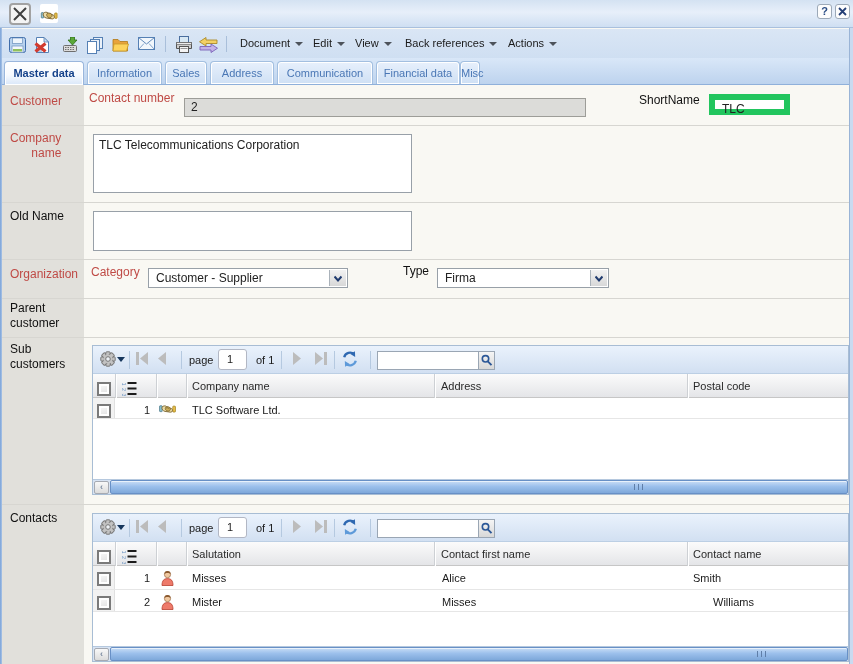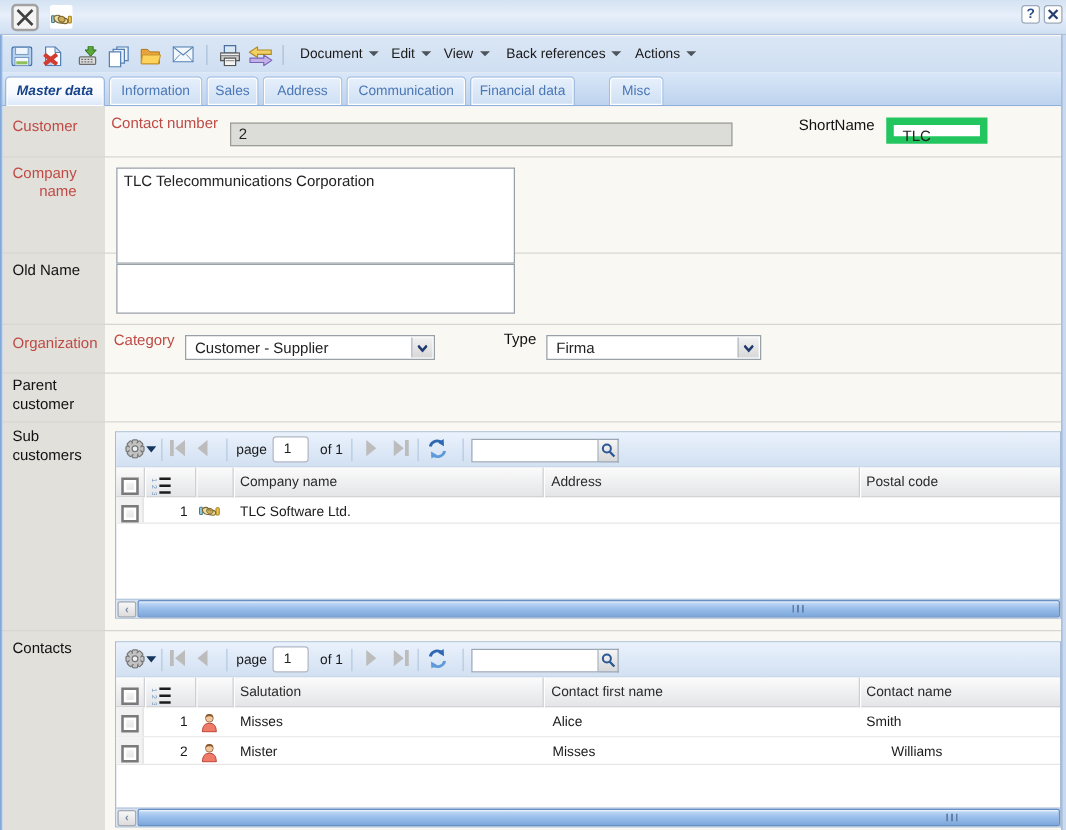--- a/index.html
+++ b/index.html
@@ -27,21 +27,21 @@
 .mArrow { display:inline-block; width:0; height:0; border-left:4px solid transparent;
   border-right:4px solid transparent; border-top:4px solid #4d535b; margin-left:5px; vertical-align:middle;}
 
 
 #tabstrip { left:0; top:58px; width:853px; height:27px;
   background:linear-gradient(#d9e7f8 0%, #bdd3ee 100%); border-bottom:1px solid #8fb0da; }
 .tab { top:61px; height:23px; border:1px solid #a3bfe0; border-bottom:none;
   border-radius:4px 4px 0 0; background:linear-gradient(#e7f0fc 0%, #cfe0f4 100%);
   color:#4a77b5; text-align:center; line-height:22px; font-size:11px;
   box-shadow: inset 0 0 0 1px #fff; }
-.tab.active { height:24px; background:linear-gradient(#ffffff 0%, #f7fafe 55%, #d9e7f9 100%); color:#15428b; font-weight:bold; border-color:#9ab6dc;font-style:italic; }
+.tab.active { height:24px; background:linear-gradient(#ffffff 0%, #f7fafe 55%, #d9e7f9 100%); color:#15428b; font-weight:bold; border-color:#9ab6dc; }
 
 
 #sidebar { left:2px; top:85px; width:82px; height:579px; background:#e1e0db; }
 #formbg { left:84px; top:85px; width:765px; height:579px; background:#f9f8f3; }
 #rightborder { right:0; top:28px; width:4px; height:636px;
   background:#c9daf0; border-left:1px solid #9ab4d6; }
 #leftborder { left:0; top:28px; width:2px; height:636px;
   background:linear-gradient(90deg,#7aa2d8, #a9c4e6); }
 .sideLabel { left:10px; color:#111; font-size:12px; line-height:15px;}
 .red { color:#bf4a45; }
@@ -186,21 +186,21 @@
   <span class="menu abs" style="left:405px; top:37px;">Back references<span class="mArrow"></span></span>
   <span class="menu abs" style="left:508px; top:37px;">Actions<span class="mArrow"></span></span>
 
   <div id="tabstrip" class="abs"></div>
   <div class="tab active abs" style="left:4px; width:80px;">Master data</div>
   <div class="tab abs" style="left:87px; width:75px;">Information</div>
   <div class="tab abs" style="left:165px; width:42px;">Sales</div>
   <div class="tab abs" style="left:210px; width:64px;">Address</div>
   <div class="tab abs" style="left:277px; width:96px;">Communication</div>
   <div class="tab abs" style="left:376px; width:84px;">Financial data</div>
-  <div class="tab abs" style="left:487px; width:44px;">Misc</div>
+  <div class="tab abs" style="left:460px; width:20px;">Misc</div>
 
   <div id="sidebar" class="abs"></div>
   <div id="formbg" class="abs"></div>
 
   <div class="rowline abs" style="top:125px;"></div>
   <div class="rowline abs" style="top:202px;"></div>
   <div class="rowline abs" style="top:259px;"></div>
   <div class="rowline abs" style="top:298px;"></div>
   <div class="rowline abs" style="top:337px;"></div>
   <div class="rowline abs" style="top:504px;"></div>
@@ -211,21 +211,21 @@
   <div class="sideLabel red abs" style="top:267px;">Organization</div>
   <div class="sideLabel abs" style="top:301px;">Parent<br>customer</div>
   <div class="sideLabel abs" style="top:342px;">Sub<br>customers</div>
   <div class="sideLabel abs" style="top:511px;">Contacts</div>
 
   <div class="red abs" style="left:89px; top:91px; font-size:12px;">Contact number</div>
   <div class="inputDis abs" style="left:184px; top:98px; width:402px; height:19px; line-height:17px; padding-left:6px; font-size:12px;">2</div>
   <div class="abs" style="left:639px; top:93px; color:#111; font-size:12px;">ShortName</div>
   <div class="abs" style="left:709px; top:94px; width:81px; height:21px; background:#fff; border:6px solid #22c55e; line-height:19px; padding-left:7px; font-size:12px;">TLC</div>
 
-  <div class="abs" style="left:93px; top:134px; width:319px; height:77px; background:#fff; border:1px solid #98a0a8; padding:4px 5px; line-height:13px; font-size:12px;">TLC Telecommunications Corporation</div>
+  <div class="abs" style="left:93px; top:134px; width:319px; height:59px; background:#fff; border:1px solid #98a0a8; padding:4px 5px; line-height:13px; font-size:12px;">TLC Telecommunications Corporation</div>
 
   <div class="abs" style="left:93px; top:211px; width:319px; height:40px; background:#fff; border:1px solid #98a0a8;"></div>
 
   <div class="red abs" style="left:91px; top:265px; font-size:12px;">Category</div>
   <div class="combo abs" style="left:148px; top:268px; width:200px; height:20px; line-height:18px; padding-left:7px; font-size:12px;">Customer - Supplier
     <span class="comboBtn">
         <svg class="chev" width="8" height="8" viewBox="0 0 8 8">
           <path d="M0.5 1.5 L4 5.5 L7.5 1.5" fill="none" stroke="#1f3a6e" stroke-width="2"></path>
         </svg>
       </span>

